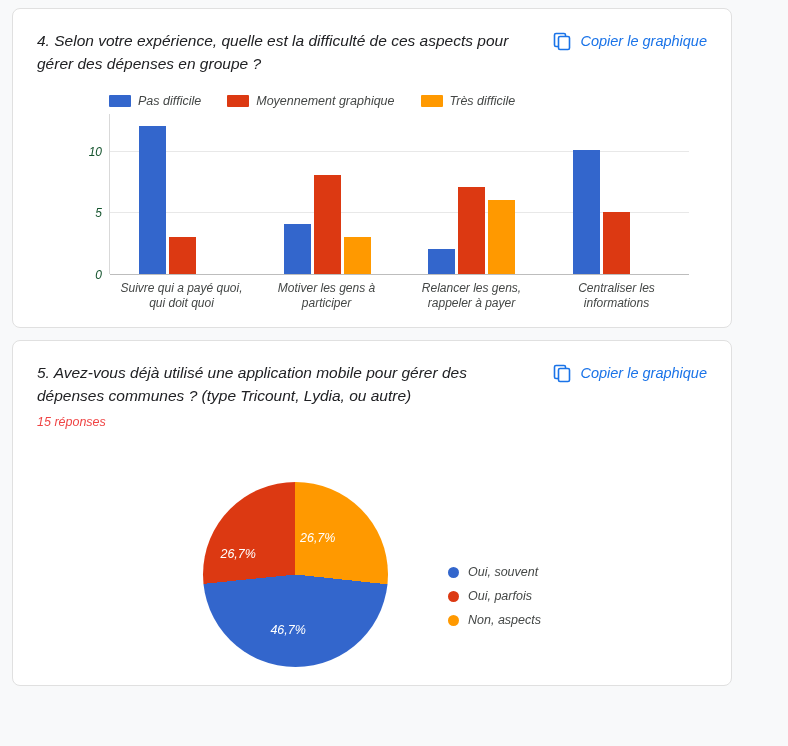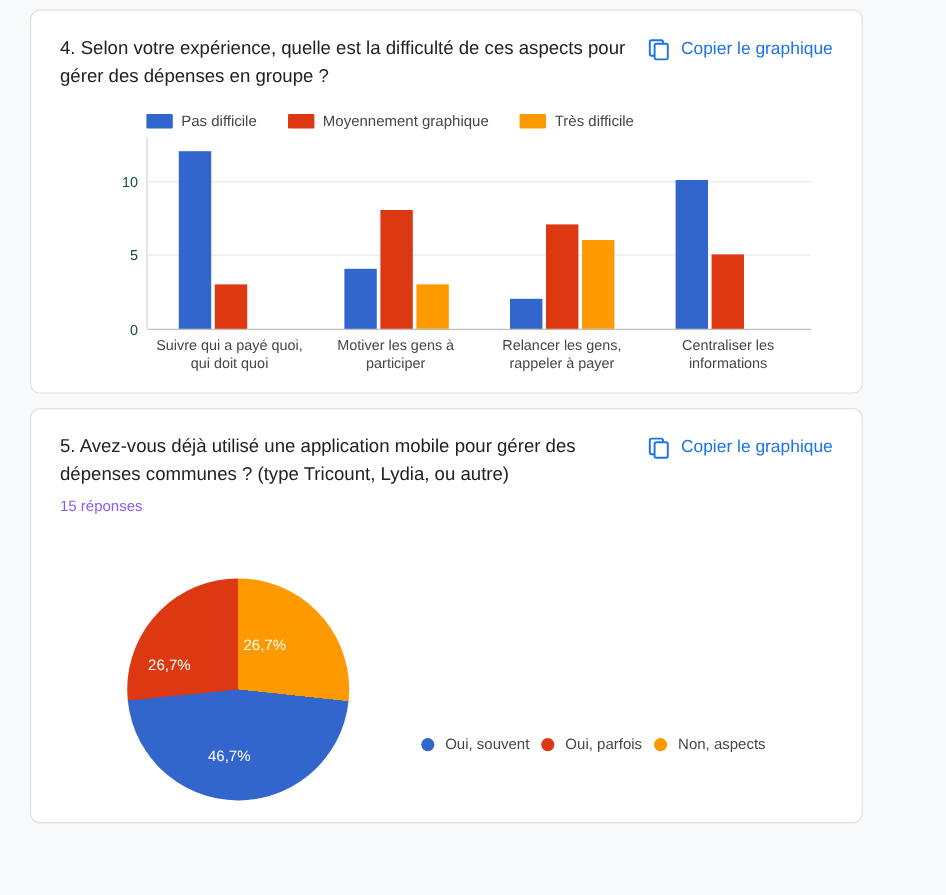--- a/index.html
+++ b/index.html
@@ -9,21 +9,22 @@
     background: #f8f9fa;
     font-family: "Liberation Sans", sans-serif;
   }
   body {
     width: 788px;
     height: 746px;
     overflow: hidden;
   }
   .page {
     width: 744px;
-    padding: 8px 25px;
+    padding: 8px 12px;
+    font-style: italic;
   }
   .card {
     background: #fff;
     border: 1px solid #e0e0e0;
     border-radius: 8px;
     margin-bottom: 12px;
     padding: 20px 24px 18px 24px;
     position: relative;
   }
   .card-header {
@@ -45,21 +46,21 @@
     gap: 8px;
     color: #1a73e8;
     font-size: 14.5px;
     white-space: nowrap;
     cursor: pointer;
     padding-top: 2px;
   }
   .copy-icon svg { display: block; }
   .responses {
     font-size: 12.5px;
-    color: #8b5cf6;
+    color: #ef4444;
     margin-top: 8px;
   }
 
   
   .barchart-wrap {
     margin-top: 18px;
     position: relative;
     height: 215px;
   }
   .legend {
@@ -158,21 +159,21 @@
   .pie-label {
     position: absolute;
     font-size: 12.5px;
     color: #fff;
     font-weight: 400;
     transform: translate(-50%, -50%);
     white-space: nowrap;
   }
   .pie-legend {
     display: flex;
-    flex-direction: row;
+    flex-direction: column;
     gap: 10px;
     margin-bottom: 40px;
   }
   .pie-legend-item {
     display: flex;
     align-items: center;
     gap: 9px;
     font-size: 12.5px;
     color: #444746;
   }

